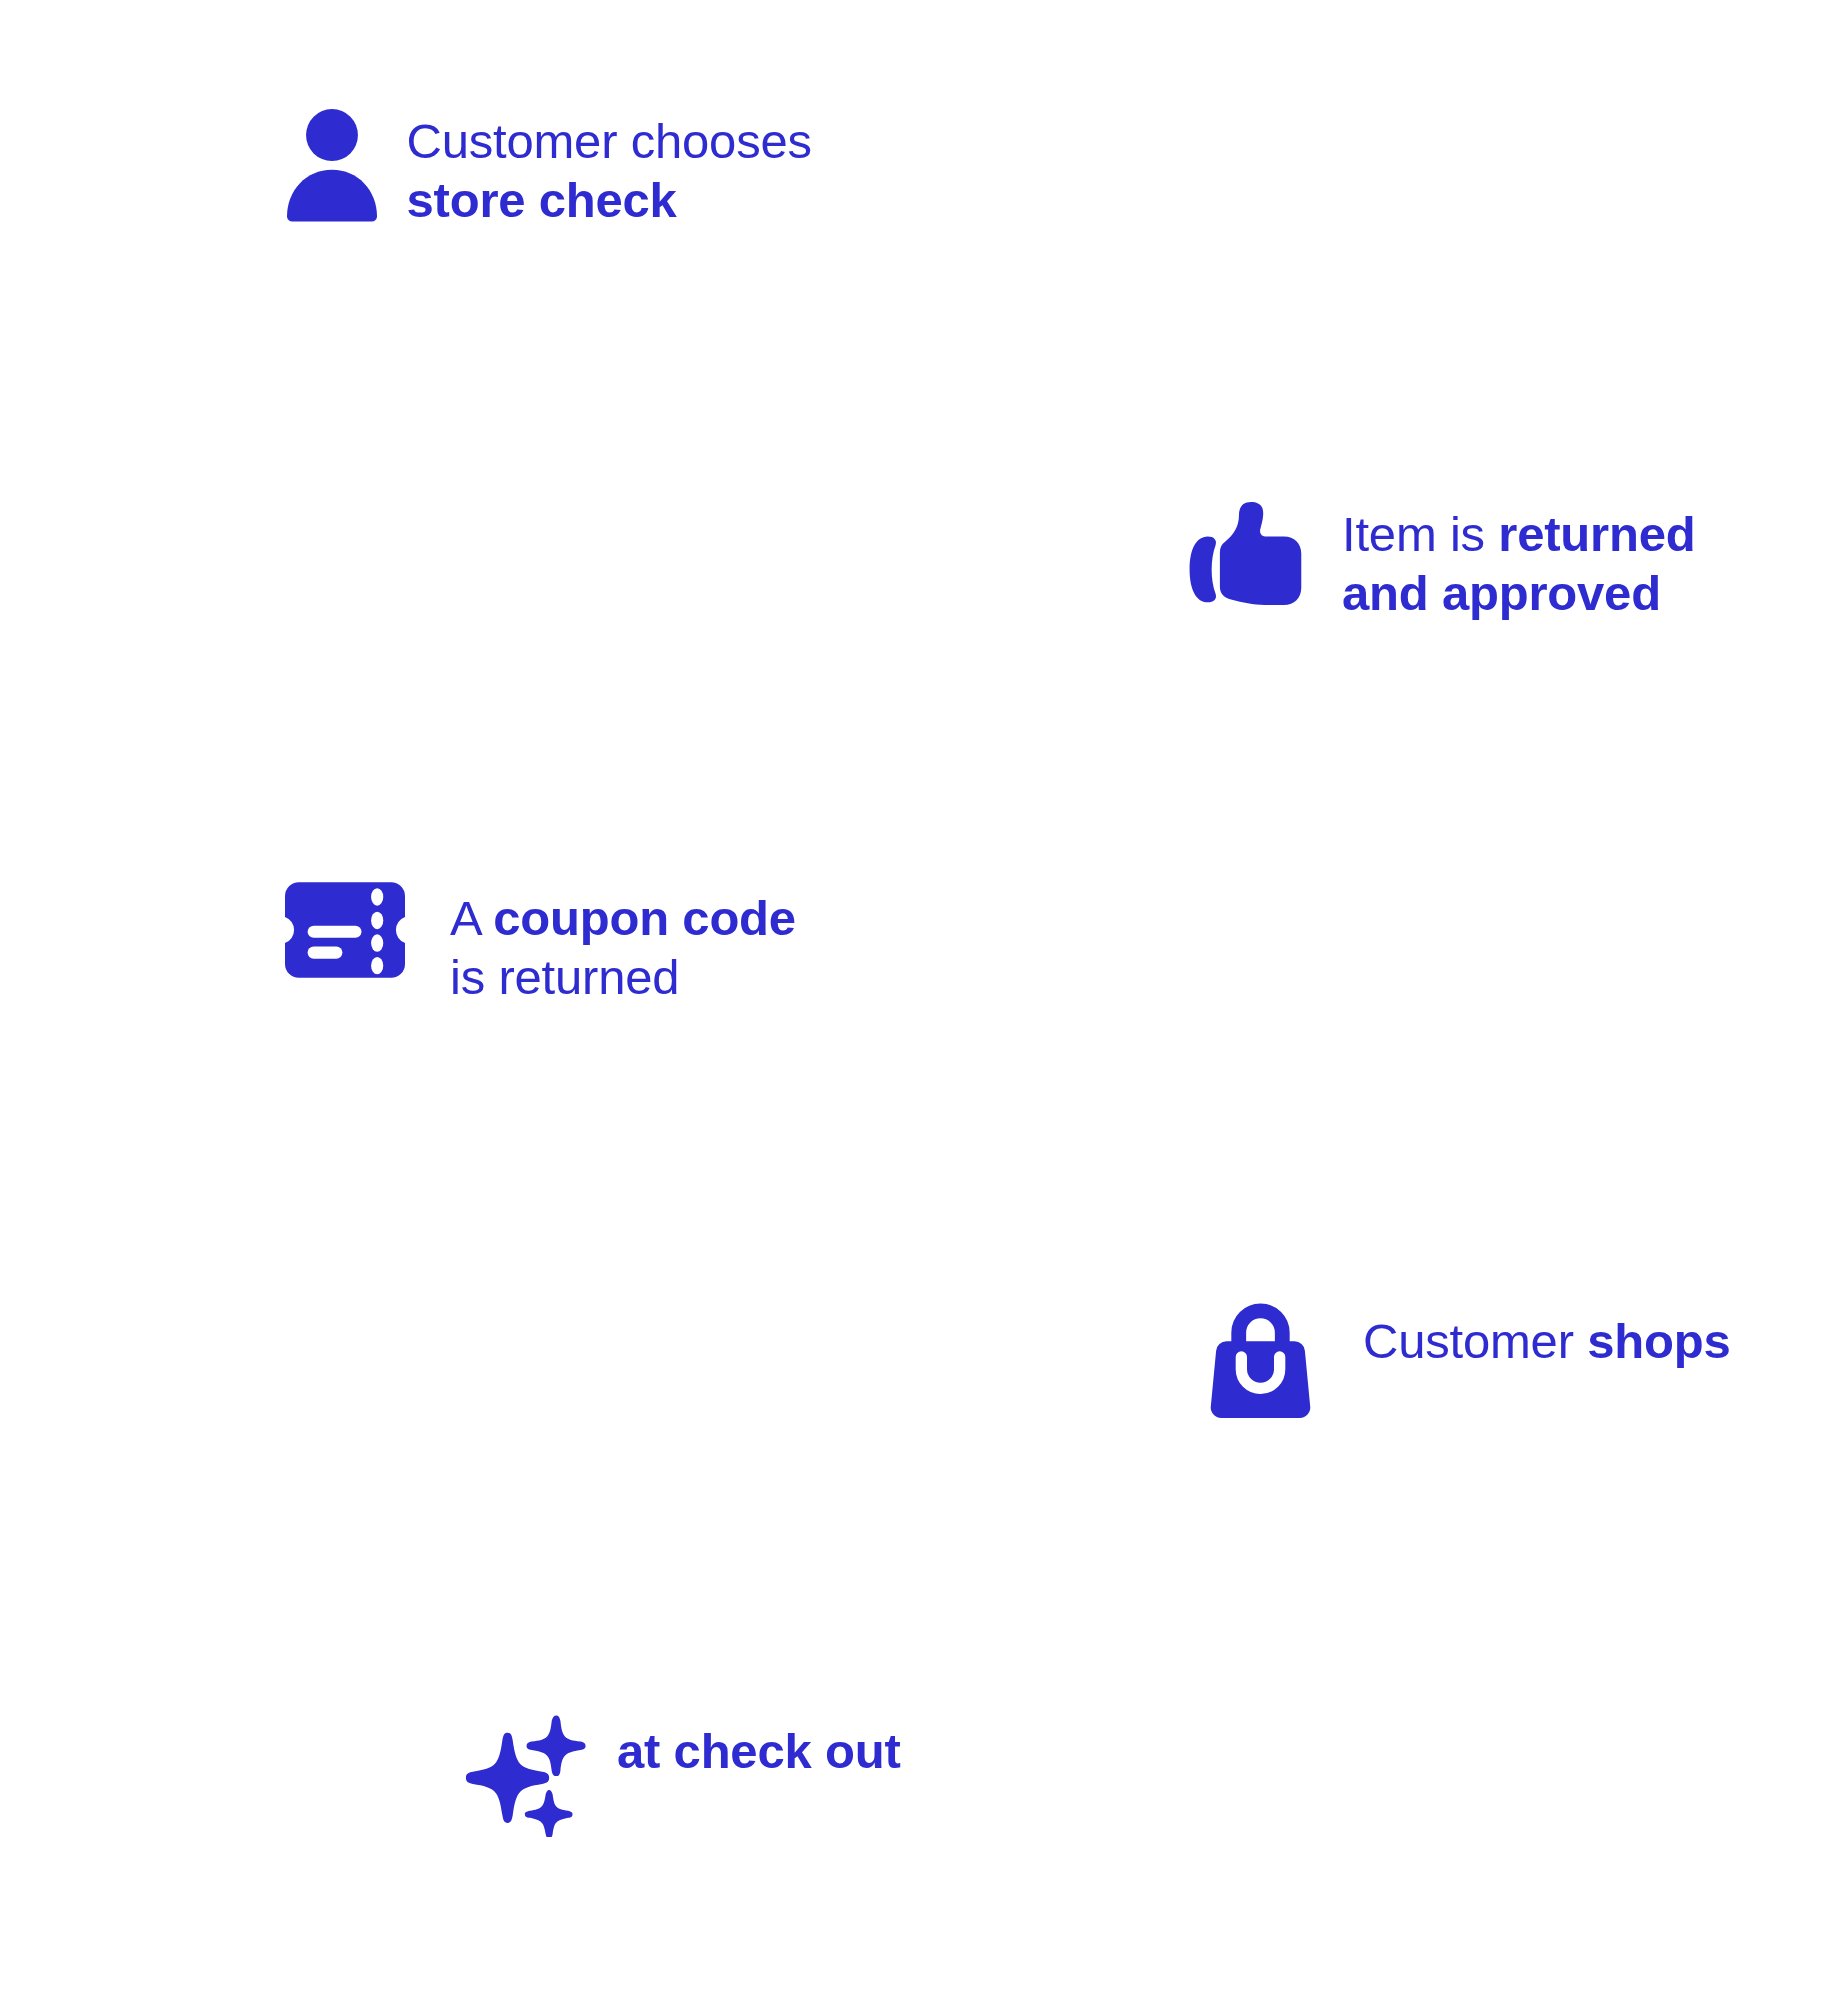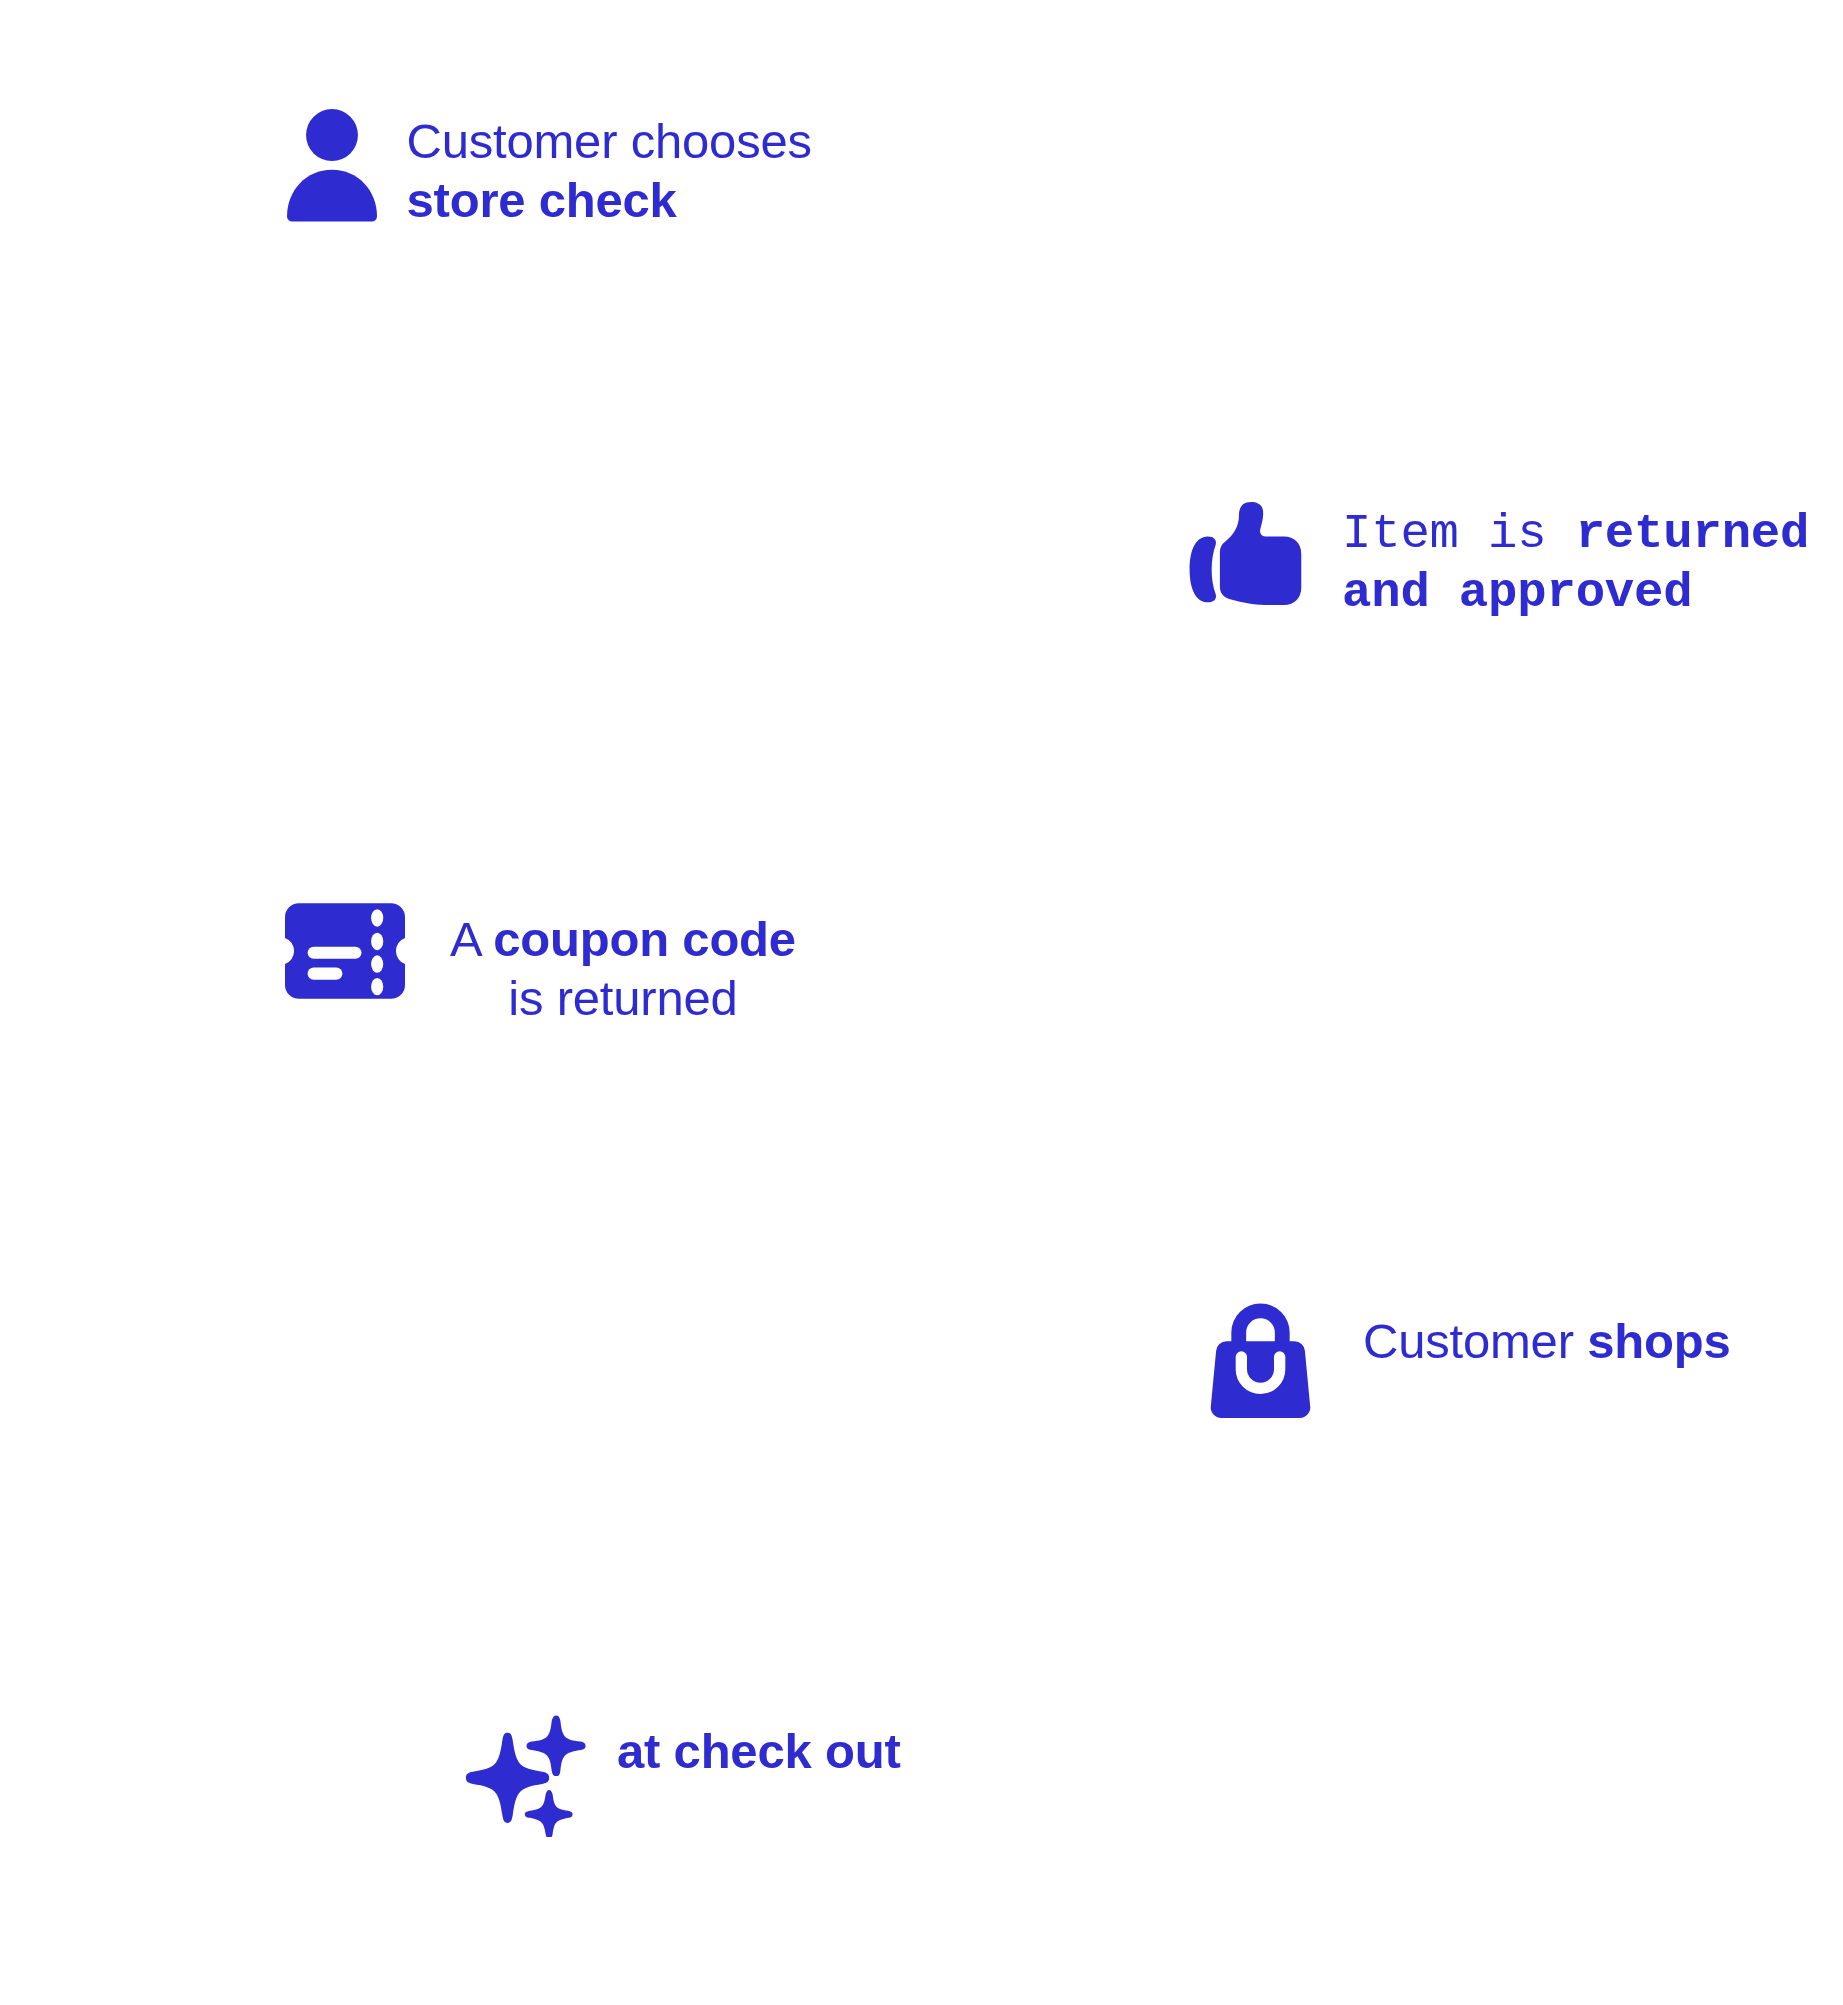--- a/index.html
+++ b/index.html
@@ -46,25 +46,25 @@
   }
   .tline { display: block; }
   .light { font-weight: 300; }
   .bold  { font-weight: 700; }
 
   
   #step-1 { left: 287px;  top: 83px;  }
   #step-1 .step-icon { width: 90px; height: 115px; margin-right: 29.5px; }
   #step-1 .step-text { padding-top: 5.2px; }
 
-  #step-2 { left: 1187px; top: 476px; font-family: Liberation Mono, monospace; }
+  #step-2 { left: 1187px; top: 476px; }
   #step-2 .step-icon { width: 116px; height: 106px; margin-right: 39px; }
   #step-2 .step-text { padding-top: 5.2px; }
 
-  #step-3 { left: 285px;  top: 879px; text-align: center; }
+  #step-3 { left: 285px;  top: 858px; }
   #step-3 .step-icon { width: 120px; height: 96px; margin-right: 45px; }
   #step-3 .step-text { padding-top: 7px; }
 
   #step-4 { left: 1210px; top: 1279px; text-align: center; }
   #step-4 .step-icon { width: 101px; height: 115px; margin-right: 52px; }
   #step-4 .step-text { padding-top: 8.7px; }
 
   #step-5 { left: 459px;  top: 1686px; }
   #step-5 .step-icon { width: 130px; height: 127px; margin-right: 28px; }
   #step-5 .step-text { padding-top: 12px; }

